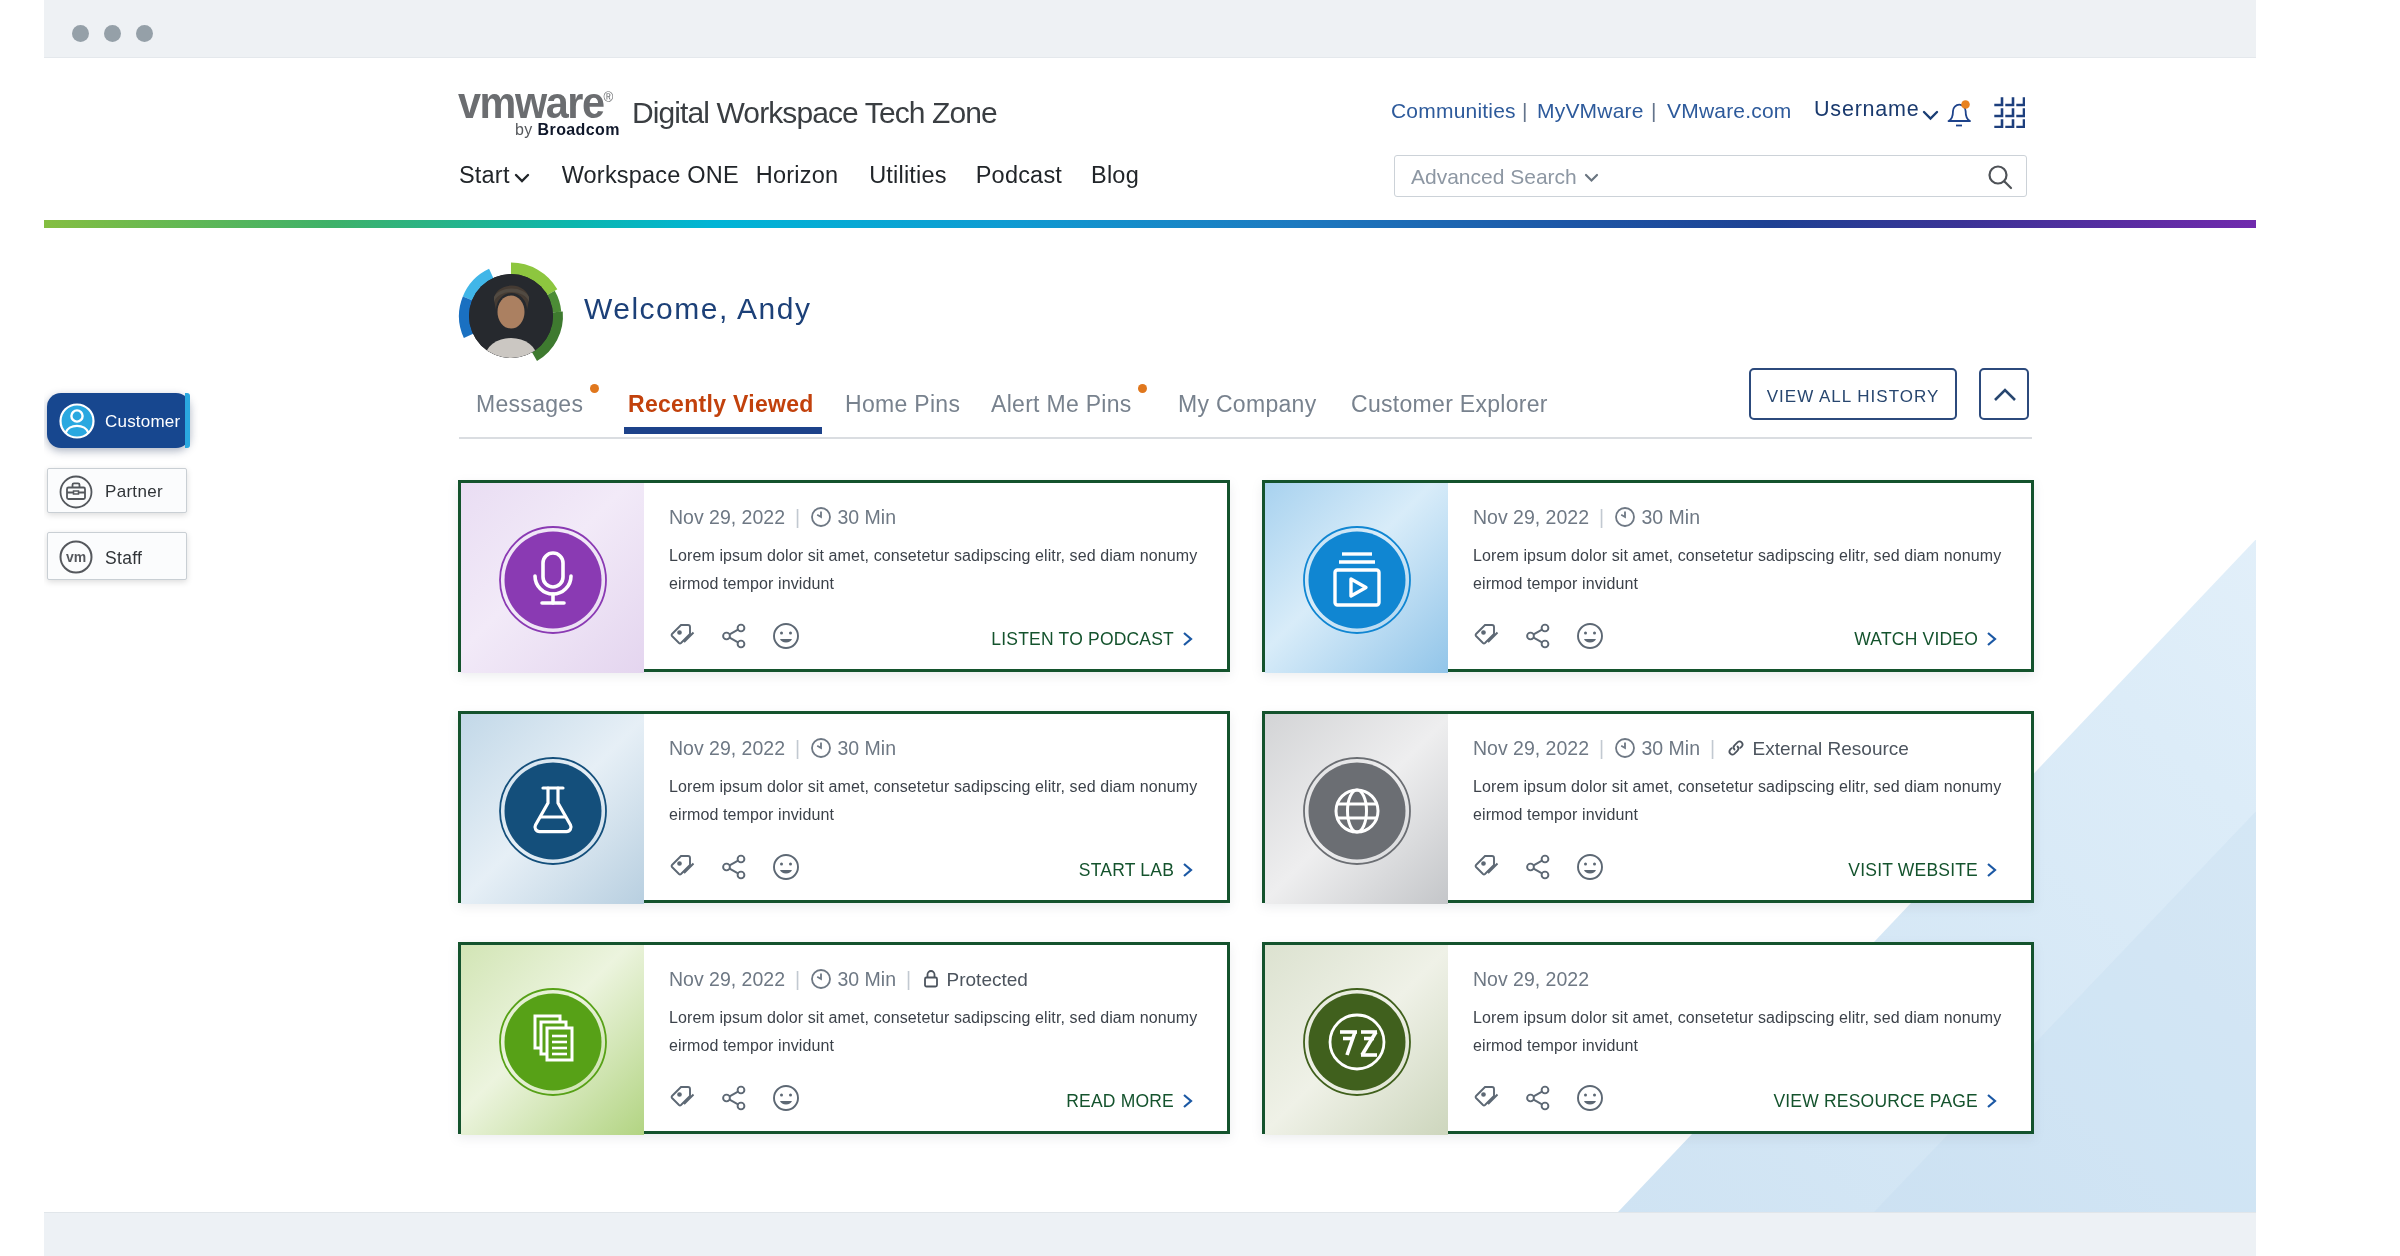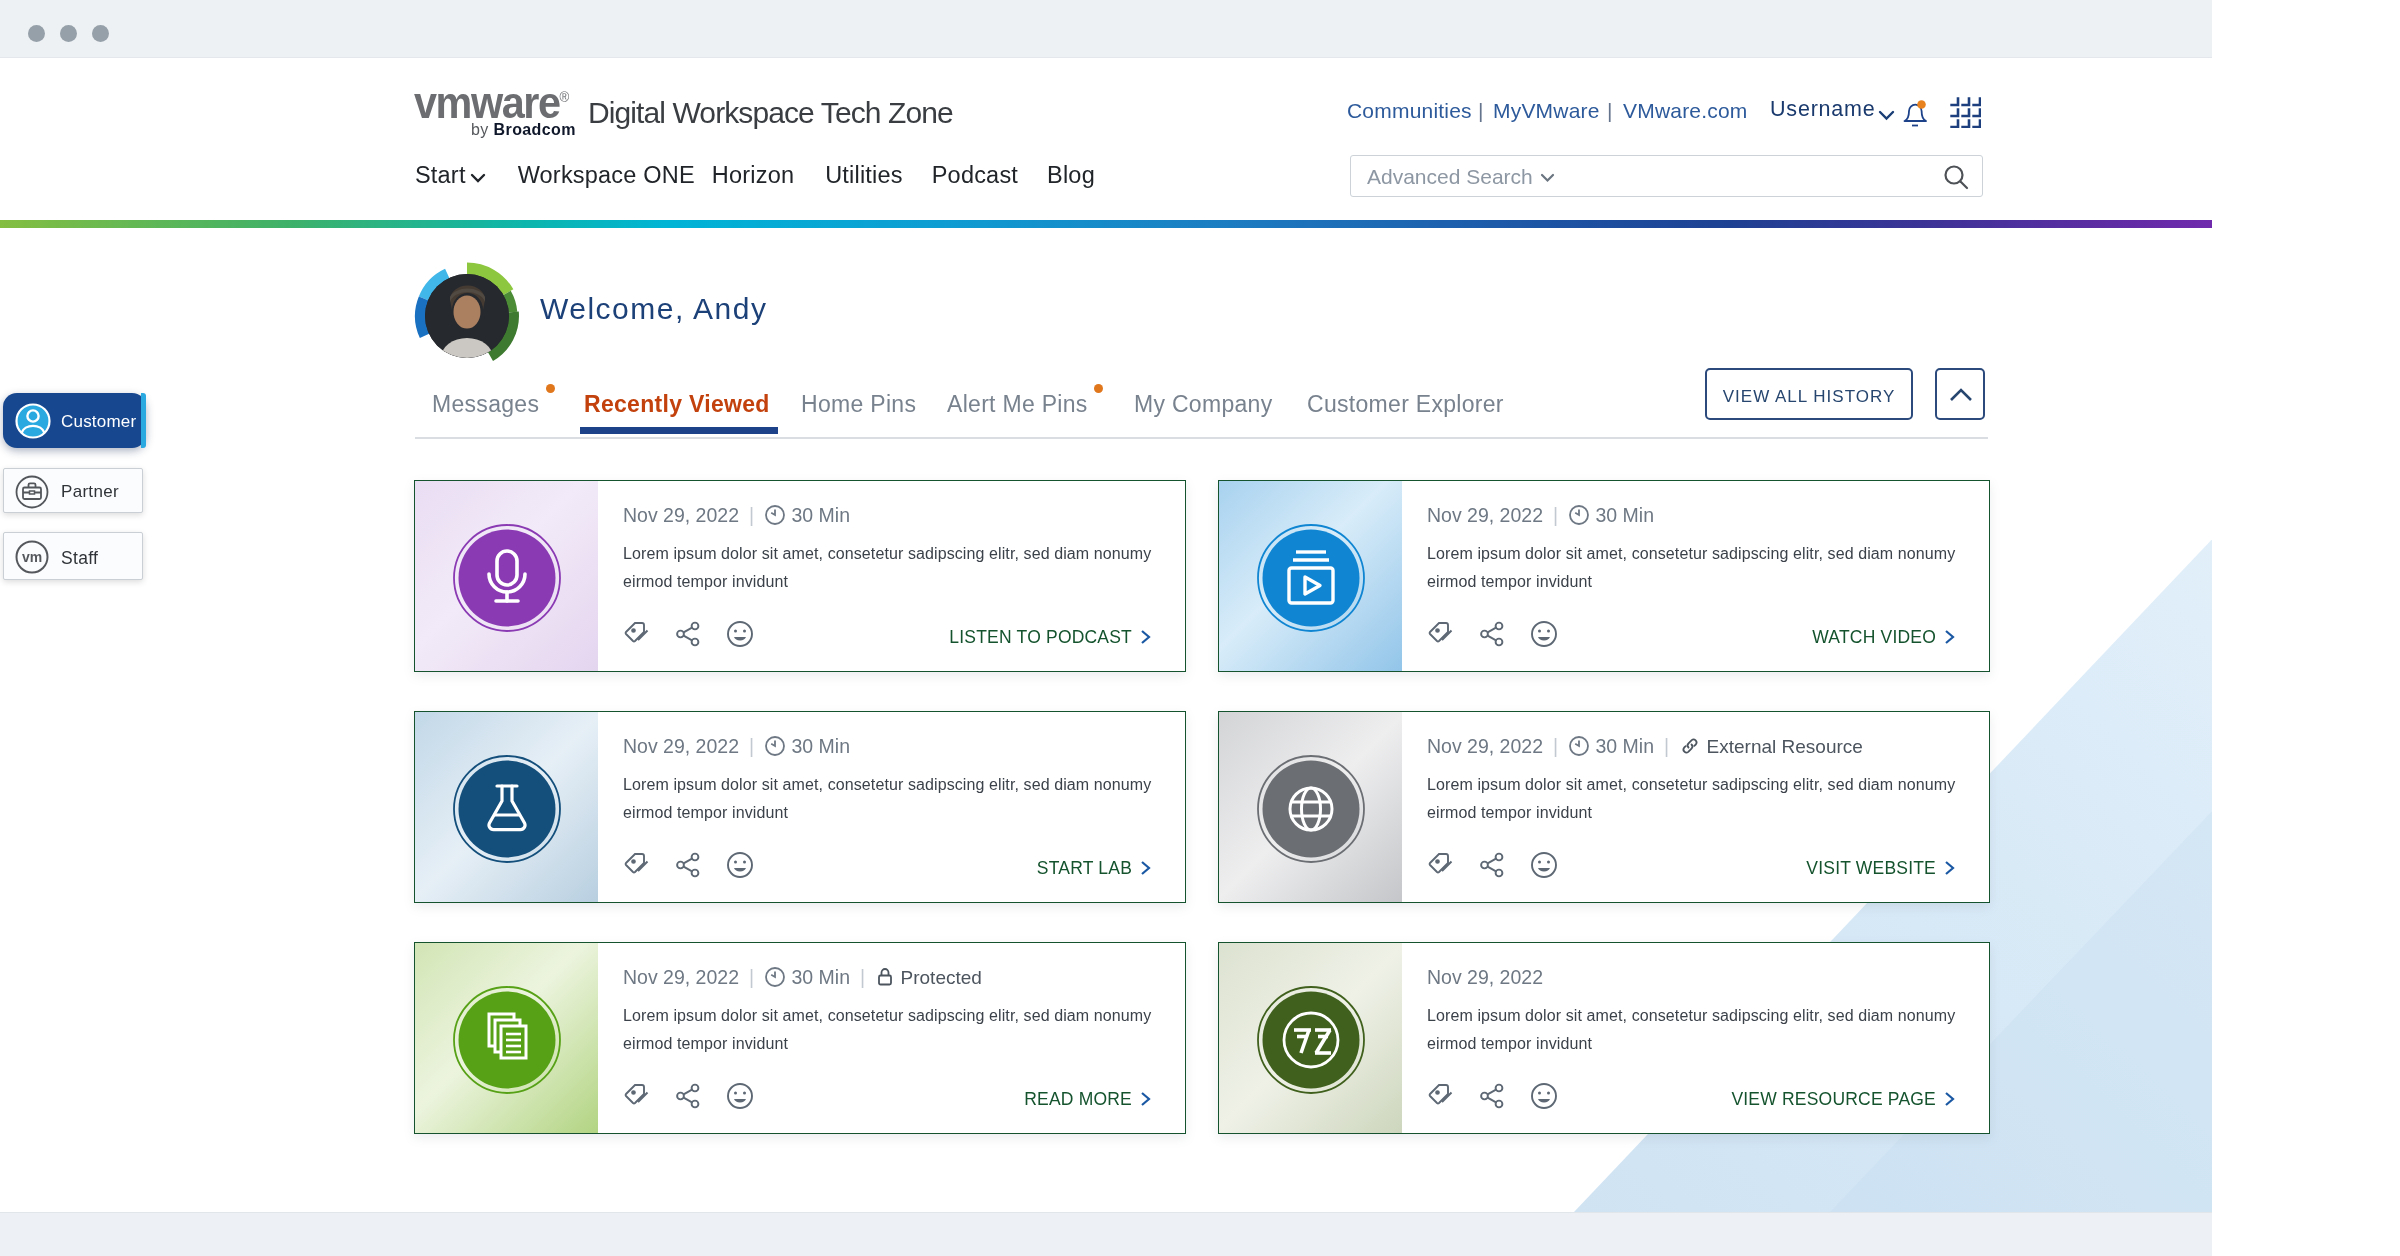--- a/index.html
+++ b/index.html
@@ -1,17 +1,17 @@
 <!DOCTYPE html>
 <html><head>
 <meta charset="utf-8">
 <style>
   * { margin:0; padding:0; box-sizing:border-box; }
   html,body { width:2400px; height:1256px; background:#fff; font-family:"Liberation Sans", sans-serif; }
-  #page { position:relative; width:2212px; height:1256px; overflow:hidden; background:#fff; }
+  #page { position:relative; width:2212px; height:1256px; overflow:hidden; background:#fff;margin-left:44px; }
   .abs { position:absolute; }
 
   
   #chrome { left:0; top:0; width:2400px; height:58px; background:#eef1f4; border-bottom:1px solid #e4e8ec; }
   .dot { position:absolute; top:25px; width:17px; height:17px; border-radius:50%; background:#95a0a8; }
 
   
   #logo-vm { left:414px; top:75px; font-size:44px; font-weight:bold; color:#6b6d70; letter-spacing:-1.5px; line-height:44px; transform:scaleX(0.94); transform-origin:left top; white-space:nowrap; }
   #logo-vm sup { font-size:14px; font-weight:normal; letter-spacing:0; }
   #logo-bb { left:471px; top:121px; font-size:16px; color:#55585c; letter-spacing:0.4px; line-height:17px;}
@@ -45,21 +45,21 @@
   .tab { top:391px; font-size:23px; color:#78828e; letter-spacing:0.3px; }
   .tab.active { color:#c2410c; font-weight:bold;text-align:center; }
   .tdot { top:384px; width:9px; height:9px; border-radius:50%; background:#e0771d; }
   #tab-underline { left:580px; top:427px; width:198px; height:7px; background:#1d428a; }
   #tab-hairline { left:415px; top:437px; width:1573px; height:2px; background:#dadde1; }
   #viewall { left:1705px; top:368px; width:208px; height:52px; border:2px solid #2c4a7c; border-radius:5px; }
   #viewall span { position:absolute; left:0; right:0; top:17px; text-align:center; font-size:17px; letter-spacing:1.0px; color:#27466f; }
   #chevbtn { left:1935px; top:368px; width:50px; height:52px; border:2px solid #2c4a7c; border-radius:5px; }
 
   
-  .card { width:772px; height:192px; background:#fff; border:1px solid #14532d; box-shadow:0 4px 10px rgba(120,130,140,.14); }
+  .card { width:772px; height:192px; background:#fff; border:3px solid #14532d; box-shadow:0 4px 10px rgba(120,130,140,.14); }
   .panel { position:absolute; left:0; top:0; width:183px; height:190px; }
   .meta { position:absolute; left:208px; top:23px; height:24px; font-size:19.5px; color:#6e7884; white-space:nowrap; }
   .meta .sep { color:#c2c9d1; padding:0 10px; }
   .meta svg { vertical-align:-4px; }
   .title { position:absolute; left:208px; top:59px; width:562px; font-size:16px; line-height:27.5px; color:#3c424a; letter-spacing:0.1px; }
   .irow { position:absolute; left:208px; top:139px; }
   .irow svg { margin-right:19px; }
   .action { position:absolute; right:34px; top:146px; font-size:17.5px; letter-spacing:0.2px; color:#14532d; white-space:nowrap; }
   .action svg { vertical-align:-2px; margin-left:8px; }
 

